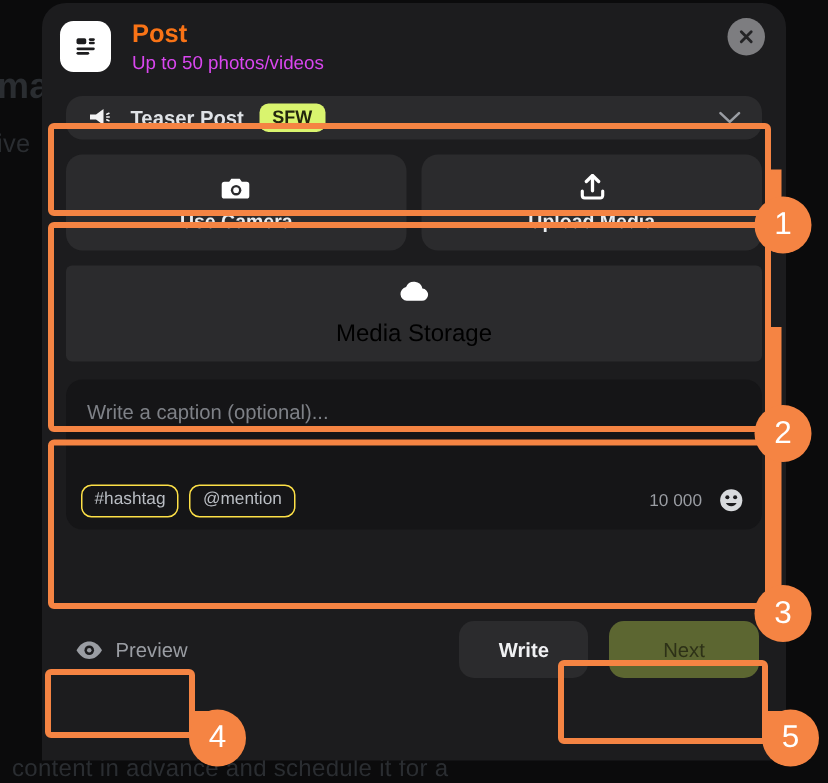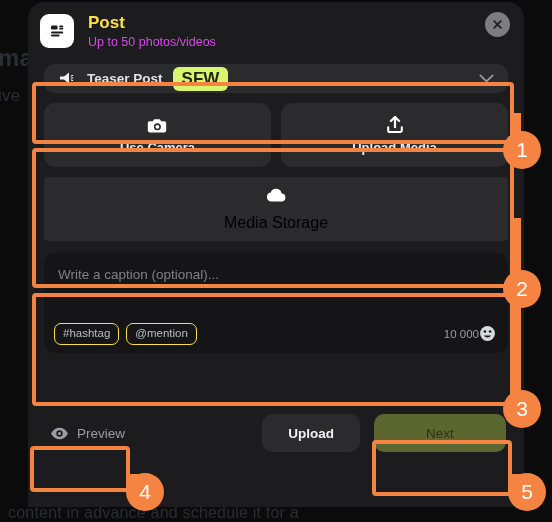--- a/index.html
+++ b/index.html
@@ -62,21 +62,21 @@
     width: 34px; height: 34px;
     border-radius: 9px;
     background: #ffffff;
     display: flex; align-items: center; justify-content: center;
     flex: 0 0 auto;
     margin-right: 14px;
   }
   .header-icon svg { display: block; }
   .header-texts { display: flex; flex-direction: column; justify-content: center; }
   .header-title {
-    color: #fde047;
+    color: #f97316;
     font-size: 17px;
     font-weight: 700;
     line-height: 20px;
   }
   .header-sub {
     color: #d946ef;
     font-size: 12.5px;
     line-height: 16px;
     margin-top: 1px;
   }
@@ -112,21 +112,21 @@
   .megaphone { flex: 0 0 auto; margin-right: 12px; display: flex; }
   .visibility-label {
     color: #dfe2e6;
     font-size: 13.5px;
     font-weight: 700;
     margin-right: 10px;
   }
   .badge-sfw {
     background: #d9f46e;
     color: #23260e;
-    font-size: 17px;
+    font-size: 12px;
     font-weight: 700;
     border-radius: 6px;
     padding: 3px 9px 4px;
     line-height: 1;
   }
   .chevron { margin-left: auto; display: flex; }
 
   
   .media-grid {
     margin-top: 10px;
@@ -194,20 +194,21 @@
     padding: 4px 8px 5px;
     line-height: 1;
     margin-right: 7px;
     cursor: pointer;
     background: #151517;
   }
   .char-count {
     margin-left: auto;
     color: #9a9da3;
     font-size: 11.5px;
+    margin-right: 11px;
   }
   .emoji-btn { display: flex; cursor: pointer; }
 
   
   .modal-footer {
     position: absolute;
     left: 0; right: 0;
     bottom: 43px;
     height: 62px;
     display: flex;
@@ -243,21 +244,21 @@
     font-family: "Liberation Sans", sans-serif;
   }
   .btn-next {
     background: #5c6631;
     color: #2d3117;
     font-size: 13.5px;
     font-weight: 400;
     border: none;
     border-radius: 10px;
     height: 38px;
-    width: 132px;
+    width: 100px;
     cursor: pointer;
     font-family: "Liberation Sans", sans-serif;
   }
 
   
   #annot {
     position: absolute;
     inset: 0;
     pointer-events: none;
   }
@@ -391,21 +392,21 @@
       <span style="display:flex">
         <svg width="19" height="13" viewBox="0 0 19 13">
           <path d="M1 6.5 C3.6 2.2 6.4 0.7 9.5 0.7 C12.6 0.7 15.4 2.2 18 6.5 C15.4 10.8 12.6 12.3 9.5 12.3 C6.4 12.3 3.6 10.8 1 6.5 Z" fill="#9a9da3"></path>
           <circle cx="9.5" cy="6.5" r="3.2" fill="#1c1c1e"></circle>
           <circle cx="9.5" cy="6.5" r="1.5" fill="#9a9da3"></circle>
         </svg>
       </span>
       <span>Preview</span>
     </div>
     <div class="footer-right">
-      <button class="btn-cancel">Upload</button>
+      <button class="btn-cancel">Write</button>
       <button class="btn-next">Next</button>
     </div>
   </div>
 </div>
 
 <div id="annot">
 
   <div class="hl" style="left:32px; top:82px; width:482px; height:62px;"></div>
 
   <div class="hl" style="left:32px; top:148px; width:482px; height:140px;"></div>

